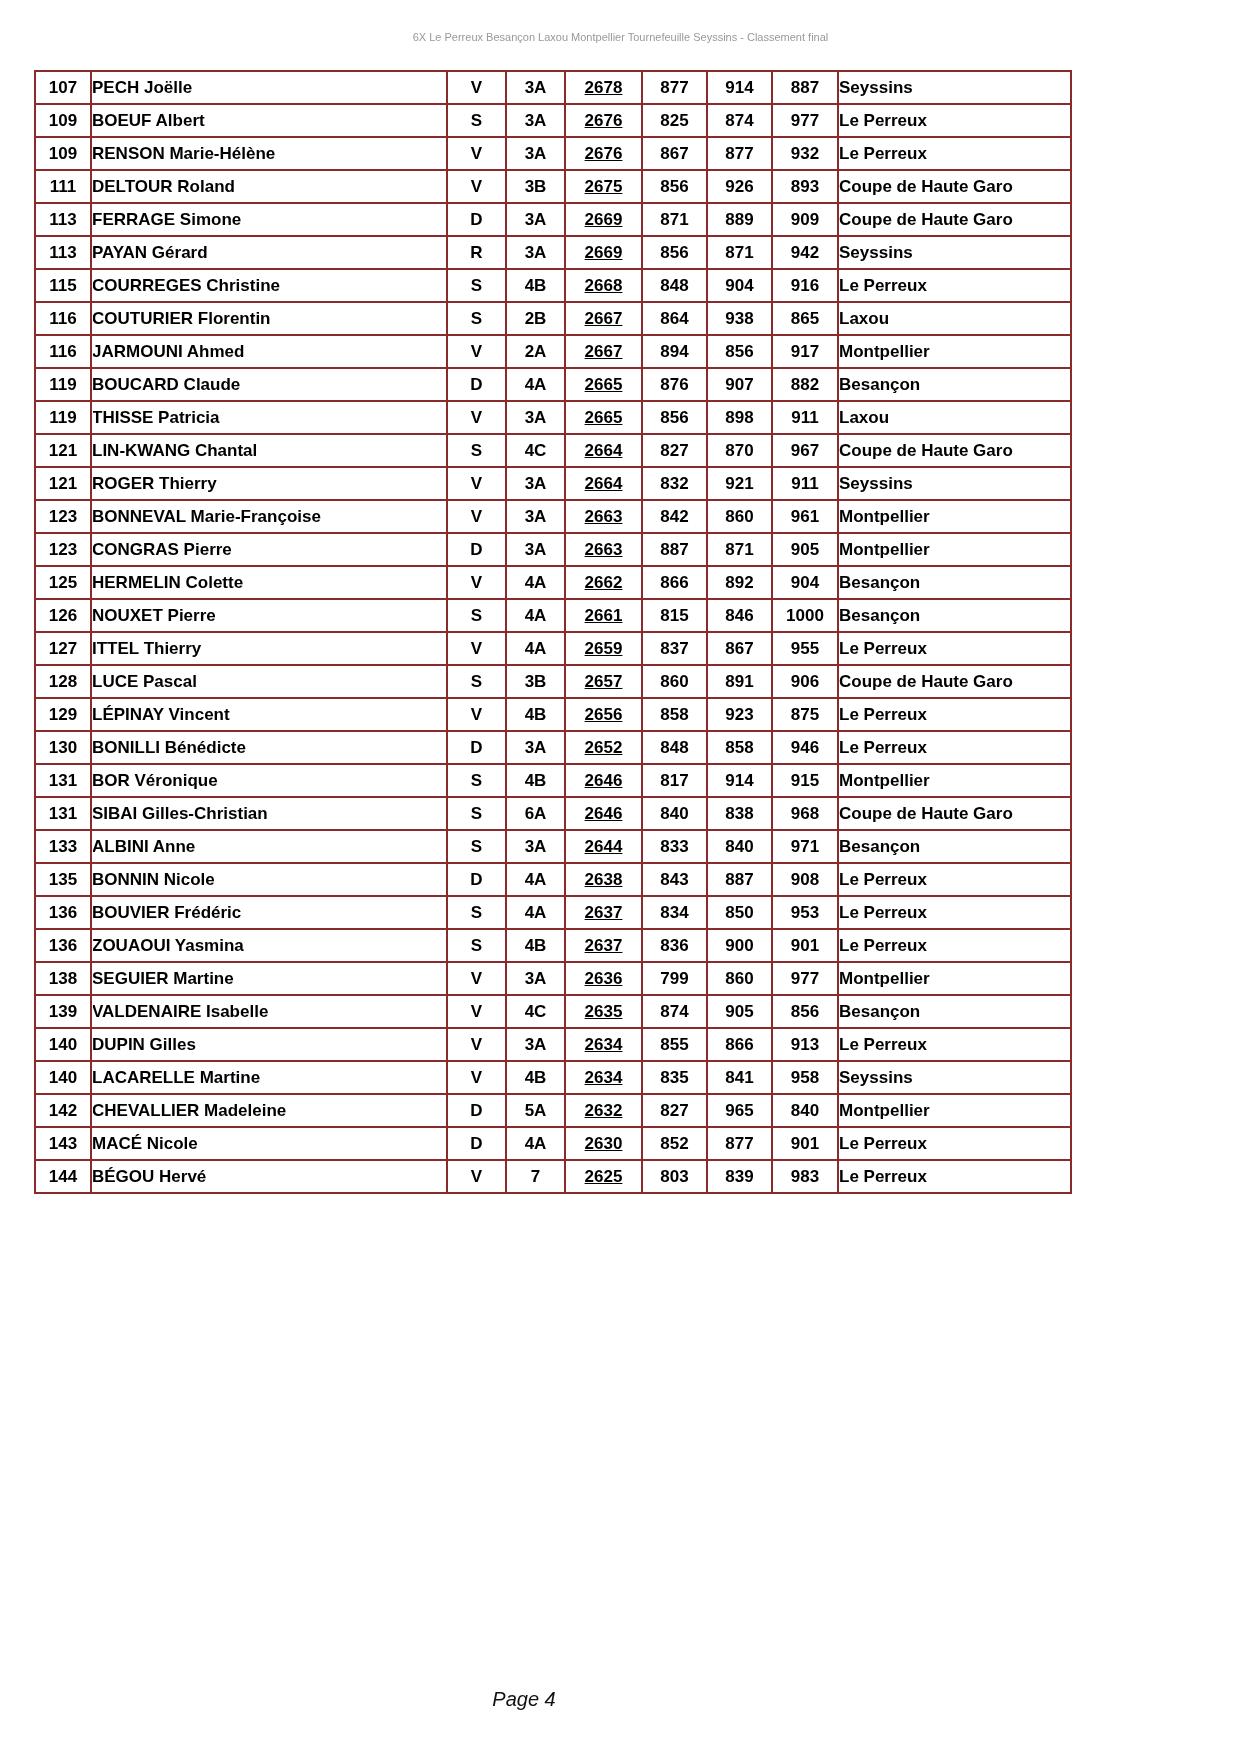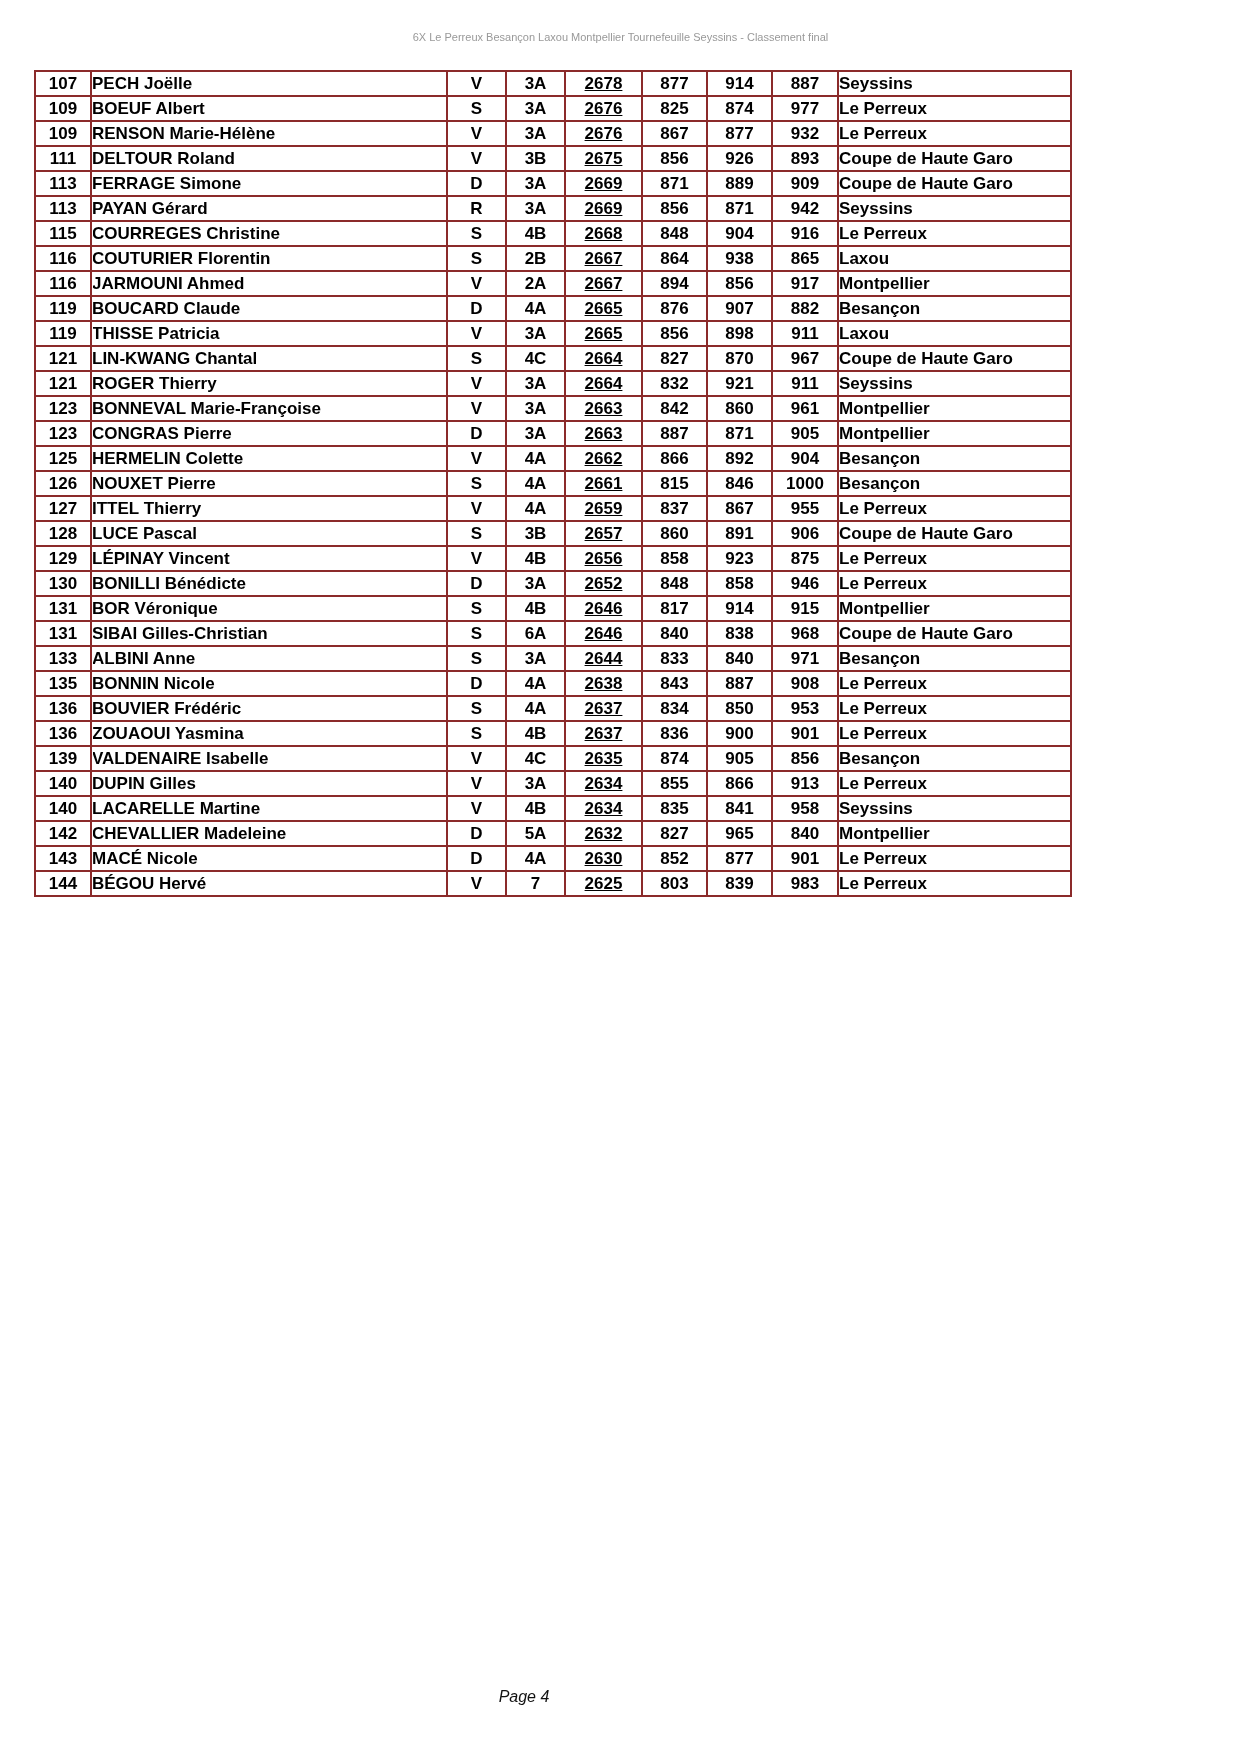--- a/index.html
+++ b/index.html
@@ -37,35 +37,35 @@
   table.ranking td {
     border: 2px solid var(--border-color, #8B2A2A);
     font-size: 17px;
     font-weight: 700;
     color: #000000;
     padding: 0;
     overflow: hidden;
     white-space: nowrap;
     vertical-align: middle;
   }
-  table.ranking tr { height: 25px; }
+  table.ranking tr { height: 33px; }
   td.c-rank   { text-align: center; }
   td.c-name   { text-align: left; padding-left: 12px; border-radius: 6px; }
   td.c-cat    { text-align: center; }
   td.c-serie  { text-align: center; }
   td.c-total  { text-align: center; text-decoration: underline; }
   td.c-s      { text-align: center; }
   td.c-club   { text-align: left; padding-left: 10px; }
   .page-footer {
     position: absolute;
     top: 1688px;
     left: 0;
     width: 1048px;
     text-align: center;
-    font-size: 16px;
+    font-size: 20px;
     font-style: italic;
     font-weight: 400;
     color: #111111;
   }
 </style>
 </head>
 <body>
 
 <div class="page-title">6X Le Perreux Besançon Laxou Montpellier Tournefeuille Seyssins - Classement final</div>
 
@@ -373,20 +373,31 @@
     <td class="c-name">ZOUAOUI Yasmina</td>
     <td class="c-cat">S</td>
     <td class="c-serie">4B</td>
     <td class="c-total">2637</td>
     <td class="c-s">836</td>
     <td class="c-s">900</td>
     <td class="c-s">901</td>
     <td class="c-club">Le Perreux</td>
   </tr>
       <tr>
+    <td class="c-rank">138</td>
+    <td class="c-name">SEGUIER Martine</td>
+    <td class="c-cat">V</td>
+    <td class="c-serie">3A</td>
+    <td class="c-total">2636</td>
+    <td class="c-s">799</td>
+    <td class="c-s">860</td>
+    <td class="c-s">977</td>
+    <td class="c-club">Montpellier</td>
+  </tr>
+      <tr>
     <td class="c-rank">139</td>
     <td class="c-name">VALDENAIRE Isabelle</td>
     <td class="c-cat">V</td>
     <td class="c-serie">4C</td>
     <td class="c-total">2635</td>
     <td class="c-s">874</td>
     <td class="c-s">905</td>
     <td class="c-s">856</td>
     <td class="c-club">Besançon</td>
   </tr>

